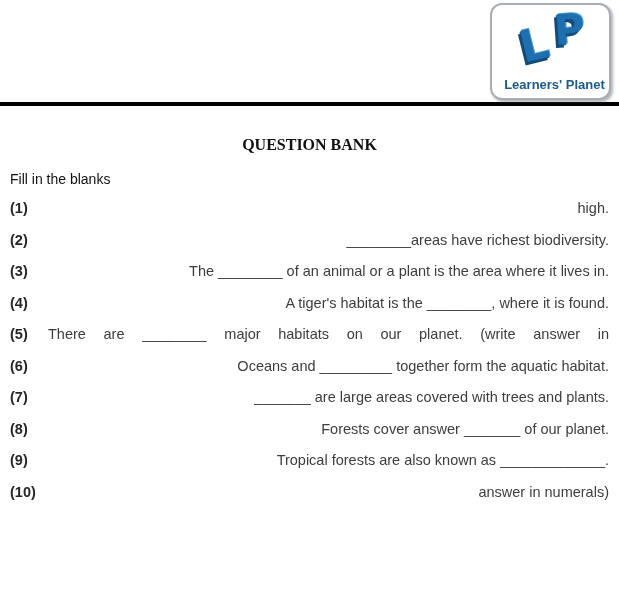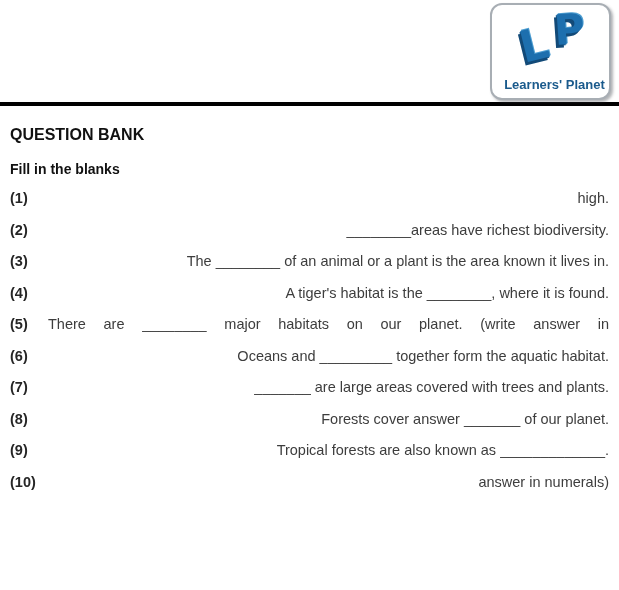--- a/index.html
+++ b/index.html
@@ -59,29 +59,31 @@
     background: #000000;
   }
   
   .content {
     position: absolute;
     left: 0; top: 106px;
     width: 619px;
     padding: 0 10px;
   }
   .doc-title {
-    margin-top: 20px;
+    margin-top: 30px;
+    text-align: center;
     font-size: 16px;
     font-weight: bold;
     color: #111111;
+    font-family: Liberation Serif, serif;
   }
   .section-heading {
     margin-top: 17px;
     font-size: 14px;
-    font-weight: bold;
+    font-weight: normal;
     color: #111111;
   }
   .q-list { margin-top: 6px; }
   .q-row {
     display: flex;
     align-items: flex-start;
   }
   .q-num {
     flex: 0 0 38px;
     font-weight: bold;
@@ -130,21 +132,21 @@
     <div class="q-row">
       <div class="q-num">(2)</div>
       <div class="q-text">
         <div class="q-line">________areas have richest biodiversity.</div>
       </div>
     </div>
 
     <div class="q-row">
       <div class="q-num">(3)</div>
       <div class="q-text">
-        <div class="q-line">The ________ of an animal or a plant is the area known it lives in.</div>
+        <div class="q-line">The ________ of an animal or a plant is the area where it lives in.</div>
       </div>
     </div>
 
     <div class="q-row">
       <div class="q-num">(4)</div>
       <div class="q-text">
         <div class="q-line">A tiger's habitat is the ________, where it is found.</div>
       </div>
     </div>
 

